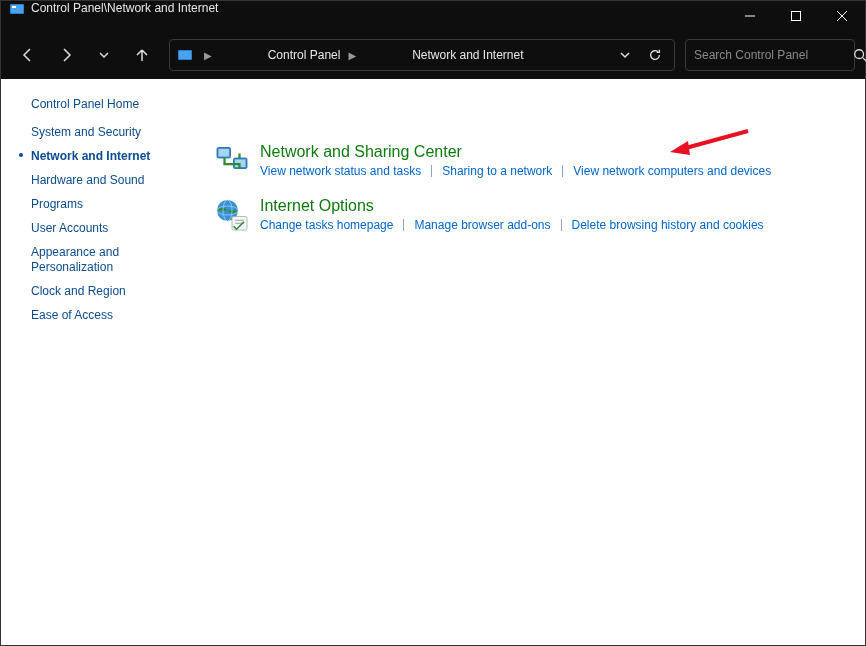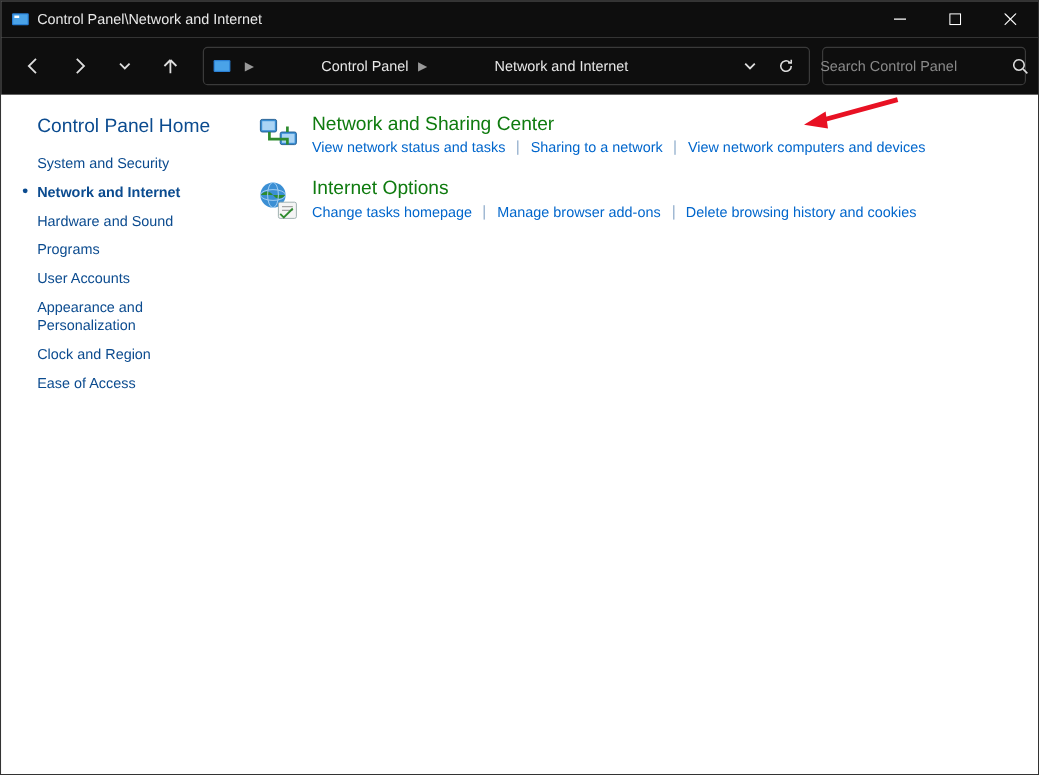--- a/index.html
+++ b/index.html
@@ -1,47 +1,47 @@
 <!DOCTYPE html>
 <html><head>
 <meta charset="utf-8">
 <style>
   * { box-sizing: border-box; margin: 0; padding: 0; }
   html, body { width: 866px; height: 646px; font-family: "Segoe UI", Arial, sans-serif; font-size: 12px; }
   .window { width: 866px; height: 646px; background: #fff; display: flex; flex-direction: column; border: 1px solid #333; }
 
   
-  .titlebar { height: 30px; background: #0e0e0e; color: #fff; display: flex; align-items: center; }
+  .titlebar { height: 30px; background: #0e0e0e; color: #fff; display: flex; align-items: flex-start; }
   .titlebar .app-icon { width: 16px; height: 16px; margin: 0 6px 0 8px; display: flex; align-items: center; justify-content: center; }
   .titlebar .title { flex: 1; font-size: 12px; color: #e8e8e8; }
   .titlebar .win-btn { width: 46px; height: 30px; display: flex; align-items: center; justify-content: center; color: #fff; }
 
   
   .navbar { height: 48px; background: #0e0e0e; display: flex; align-items: center; padding: 0 10px; gap: 4px; }
   .nav-btn { width: 34px; height: 34px; display: flex; align-items: center; justify-content: center; color: #ddd; border-radius: 4px; }
   .address-bar { flex: 1; height: 32px; border: 1px solid #3a3a3a; border-radius: 4px; display: flex; align-items: center; padding: 0 4px 0 6px; margin: 0 6px; background: #0e0e0e; }
   .address-bar .ab-icon { width: 18px; height: 18px; margin-right: 6px; display:flex;align-items:center;justify-content:center; }
   .address-bar .crumb { color: #e8e8e8; font-size: 12px; padding: 0 4px; margin-left: 48px; }
   .address-bar .crumb-sep { color: #999; font-size: 10px; padding: 0 4px; }
   .address-bar .spacer { flex: 1; }
   .address-bar .ab-drop, .address-bar .ab-refresh { width: 30px; height: 30px; display: flex; align-items: center; justify-content: center; color: #ddd; }
-  .search-bar { width: 170px; height: 32px; border: 1px solid #3a3a3a; border-radius: 4px; display: flex; align-items: center; padding: 0 8px; background: #0e0e0e; justify-content: center; }
+  .search-bar { width: 170px; height: 32px; border: 1px solid #3a3a3a; border-radius: 4px; display: flex; align-items: center; padding: 0 8px; background: #0e0e0e; }
   .search-bar input { flex: 1; background: transparent; border: none; outline: none; color: #ddd; font-size: 12px; }
   .search-bar input::placeholder { color: #8a8a8a; }
   .search-bar .search-icon { color: #ddd; margin-left: 4px; }
 
   
   .content { flex: 1; display: flex; background: #fff; overflow: hidden; }
   .sidebar { width: 207px; padding: 18px 10px 0 12px; }
-  .sidebar .home { color: #0b4b8f; font-size: 16px; margin-bottom: 14px; padding-left: 18px; cursor: pointer; }
+  .sidebar .home { color: #0b4b8f; font-size: 12px; margin-bottom: 14px; padding-left: 18px; cursor: pointer; }
   .sidebar .cat { color: #0b4b8f; font-size: 12px; margin-bottom: 9px; padding-left: 18px; cursor: pointer; line-height: 1.25; }
   .sidebar .cat.active { color: #0b4b8f; font-weight: 700; position: relative; }
   .sidebar .cat.active::before { content: ""; position: absolute; left: 6px; top: 4px; width: 4px; height: 4px; background: #0b4b8f; border-radius: 50%; }
 
-  .main { flex: 1; padding: 16px 18px 0 6px; position: relative; }
+  .main { flex: 1; padding: 16px 18px 0 6px; position: relative; margin-top: 48px; }
   .section { display: flex; margin-bottom: 18px; }
   .section .sec-icon { width: 36px; height: 36px; margin-right: 10px; flex-shrink: 0; }
   .section .sec-body .heading { color: #0f7b0f; font-size: 16px; margin-bottom: 3px; cursor: pointer; }
   .section .sec-body .links { display: flex; flex-wrap: wrap; align-items: center; }
   .section .sec-body .link { color: #0066cc; font-size: 12px; cursor: pointer; }
   .section .sec-body .divider { width: 1px; height: 12px; background: #8aa9c9; margin: 0 10px; }
 
   
   .arrow-annotation { position: absolute; left: 462px; top: 0px; width: 80px; height: 30px; pointer-events: none; }
 

